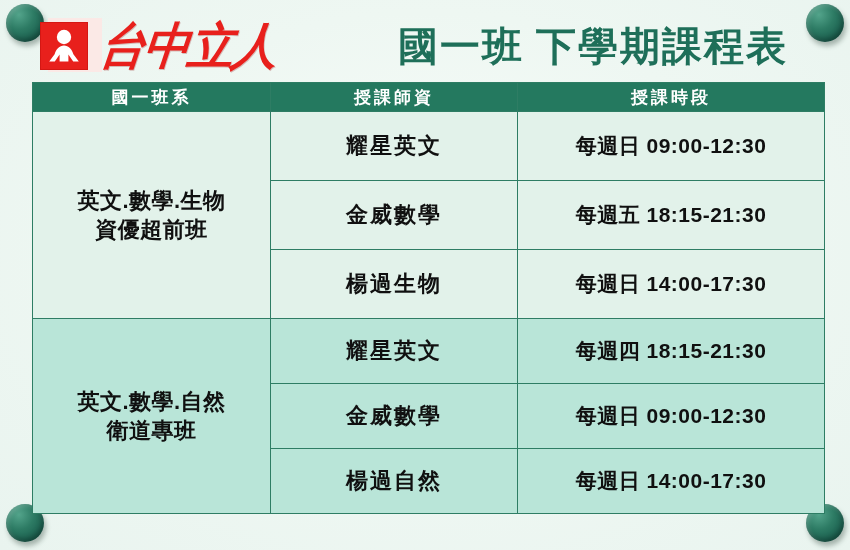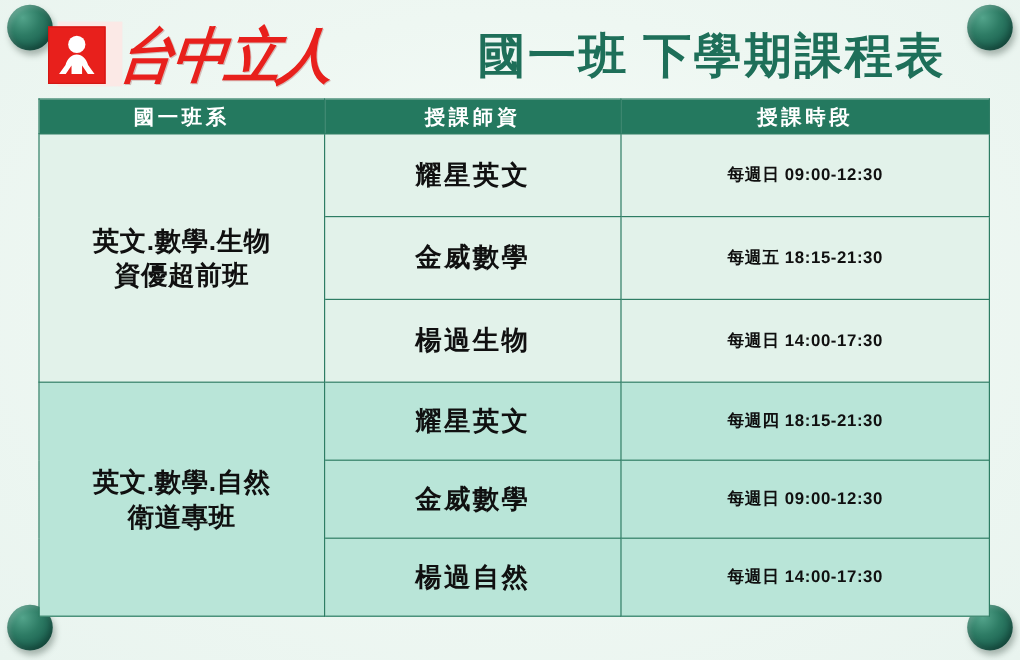--- a/index.html
+++ b/index.html
@@ -157,21 +157,21 @@
     font-weight: bold;
     line-height: 29px;
     letter-spacing: 0.5px;
   }
   td.teacher-cell {
     font-size: 22px;
     font-weight: bold;
     letter-spacing: 2px;
   }
   td.time-cell {
-    font-size: 14px;
+    font-size: 21px;
     font-weight: bold;
     letter-spacing: 0.5px;
   }
   .grp-line { display: block; text-align: center; }
 
   
   .footer {
     position: absolute;
     left: 0;
     bottom: 6px;

